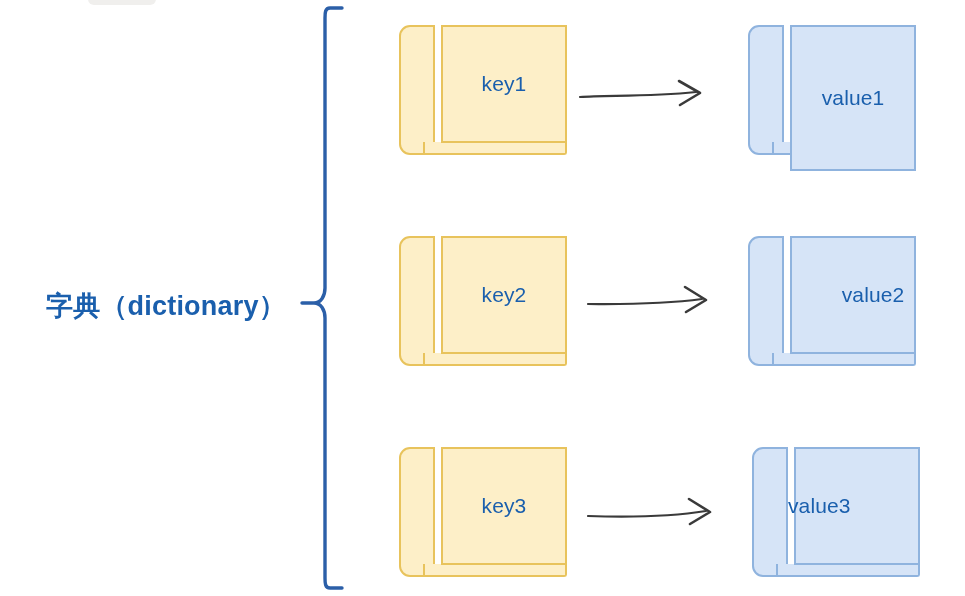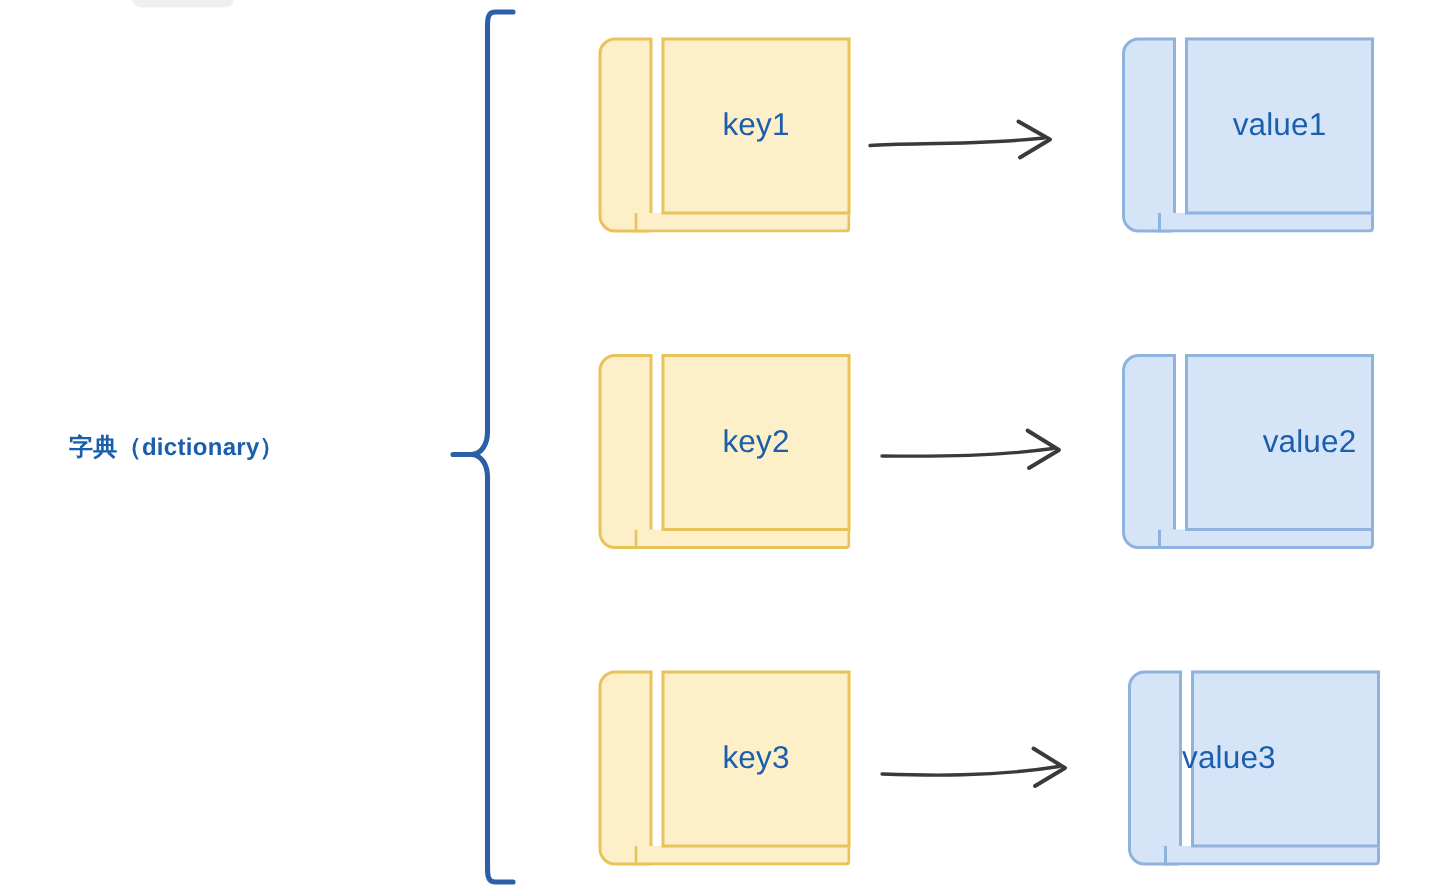--- a/index.html
+++ b/index.html
@@ -33,21 +33,21 @@
     border-radius: 6px;
   }
 
   
   .dict-label {
     position: absolute;
     left: 46px;
     top: 288px;
     width: 250px;
     text-align: left;
-    font-size: 16px;
+    font-size: 27px;
     font-weight: bold;
     color: #1a5fad;
     letter-spacing: 0.2px;
     white-space: nowrap;
   }
 
   
   .brace {
     position: absolute;
     left: 296px;
@@ -160,21 +160,21 @@
   </div>
 
   <svg class="arrow" style="left:576px; top:78px; width:140px; height:38px;" viewBox="0 0 140 38">
     <path d="M 4 19 C 30 17 72 19 120 14" fill="none" stroke="#3A3A3A" stroke-width="2.2" stroke-linecap="round"></path>
     <path d="M 103 3 L 124 15 L 104 27" fill="none" stroke="#3A3A3A" stroke-width="2.6" stroke-linecap="round" stroke-linejoin="round"></path>
   </svg>
 
   <div class="book value" style="left:748px; top:25px; width:168px; height:130px;">
     <div class="spine" style="height:130px;"></div>
     <div class="foot" style="top:117px; width:144px;"></div>
-    <div class="panel" style="left:42px; top:0px; width:126px; height:118px;">
+    <div class="panel" style="left:42px; top:0px; width:126px; height:146px;">
       <span class="panel-label">value1</span>
     </div>
   </div>
 
   <div class="book key" style="left:399px; top:236px; width:168px; height:162px;">
     <div class="spine" style="height:130px;"></div>
     <div class="foot" style="top:117px; width:144px;"></div>
     <div class="panel" style="left:42px; top:0px; width:126px; height:118px;">
       <span class="panel-label">key2</span>
     </div>

